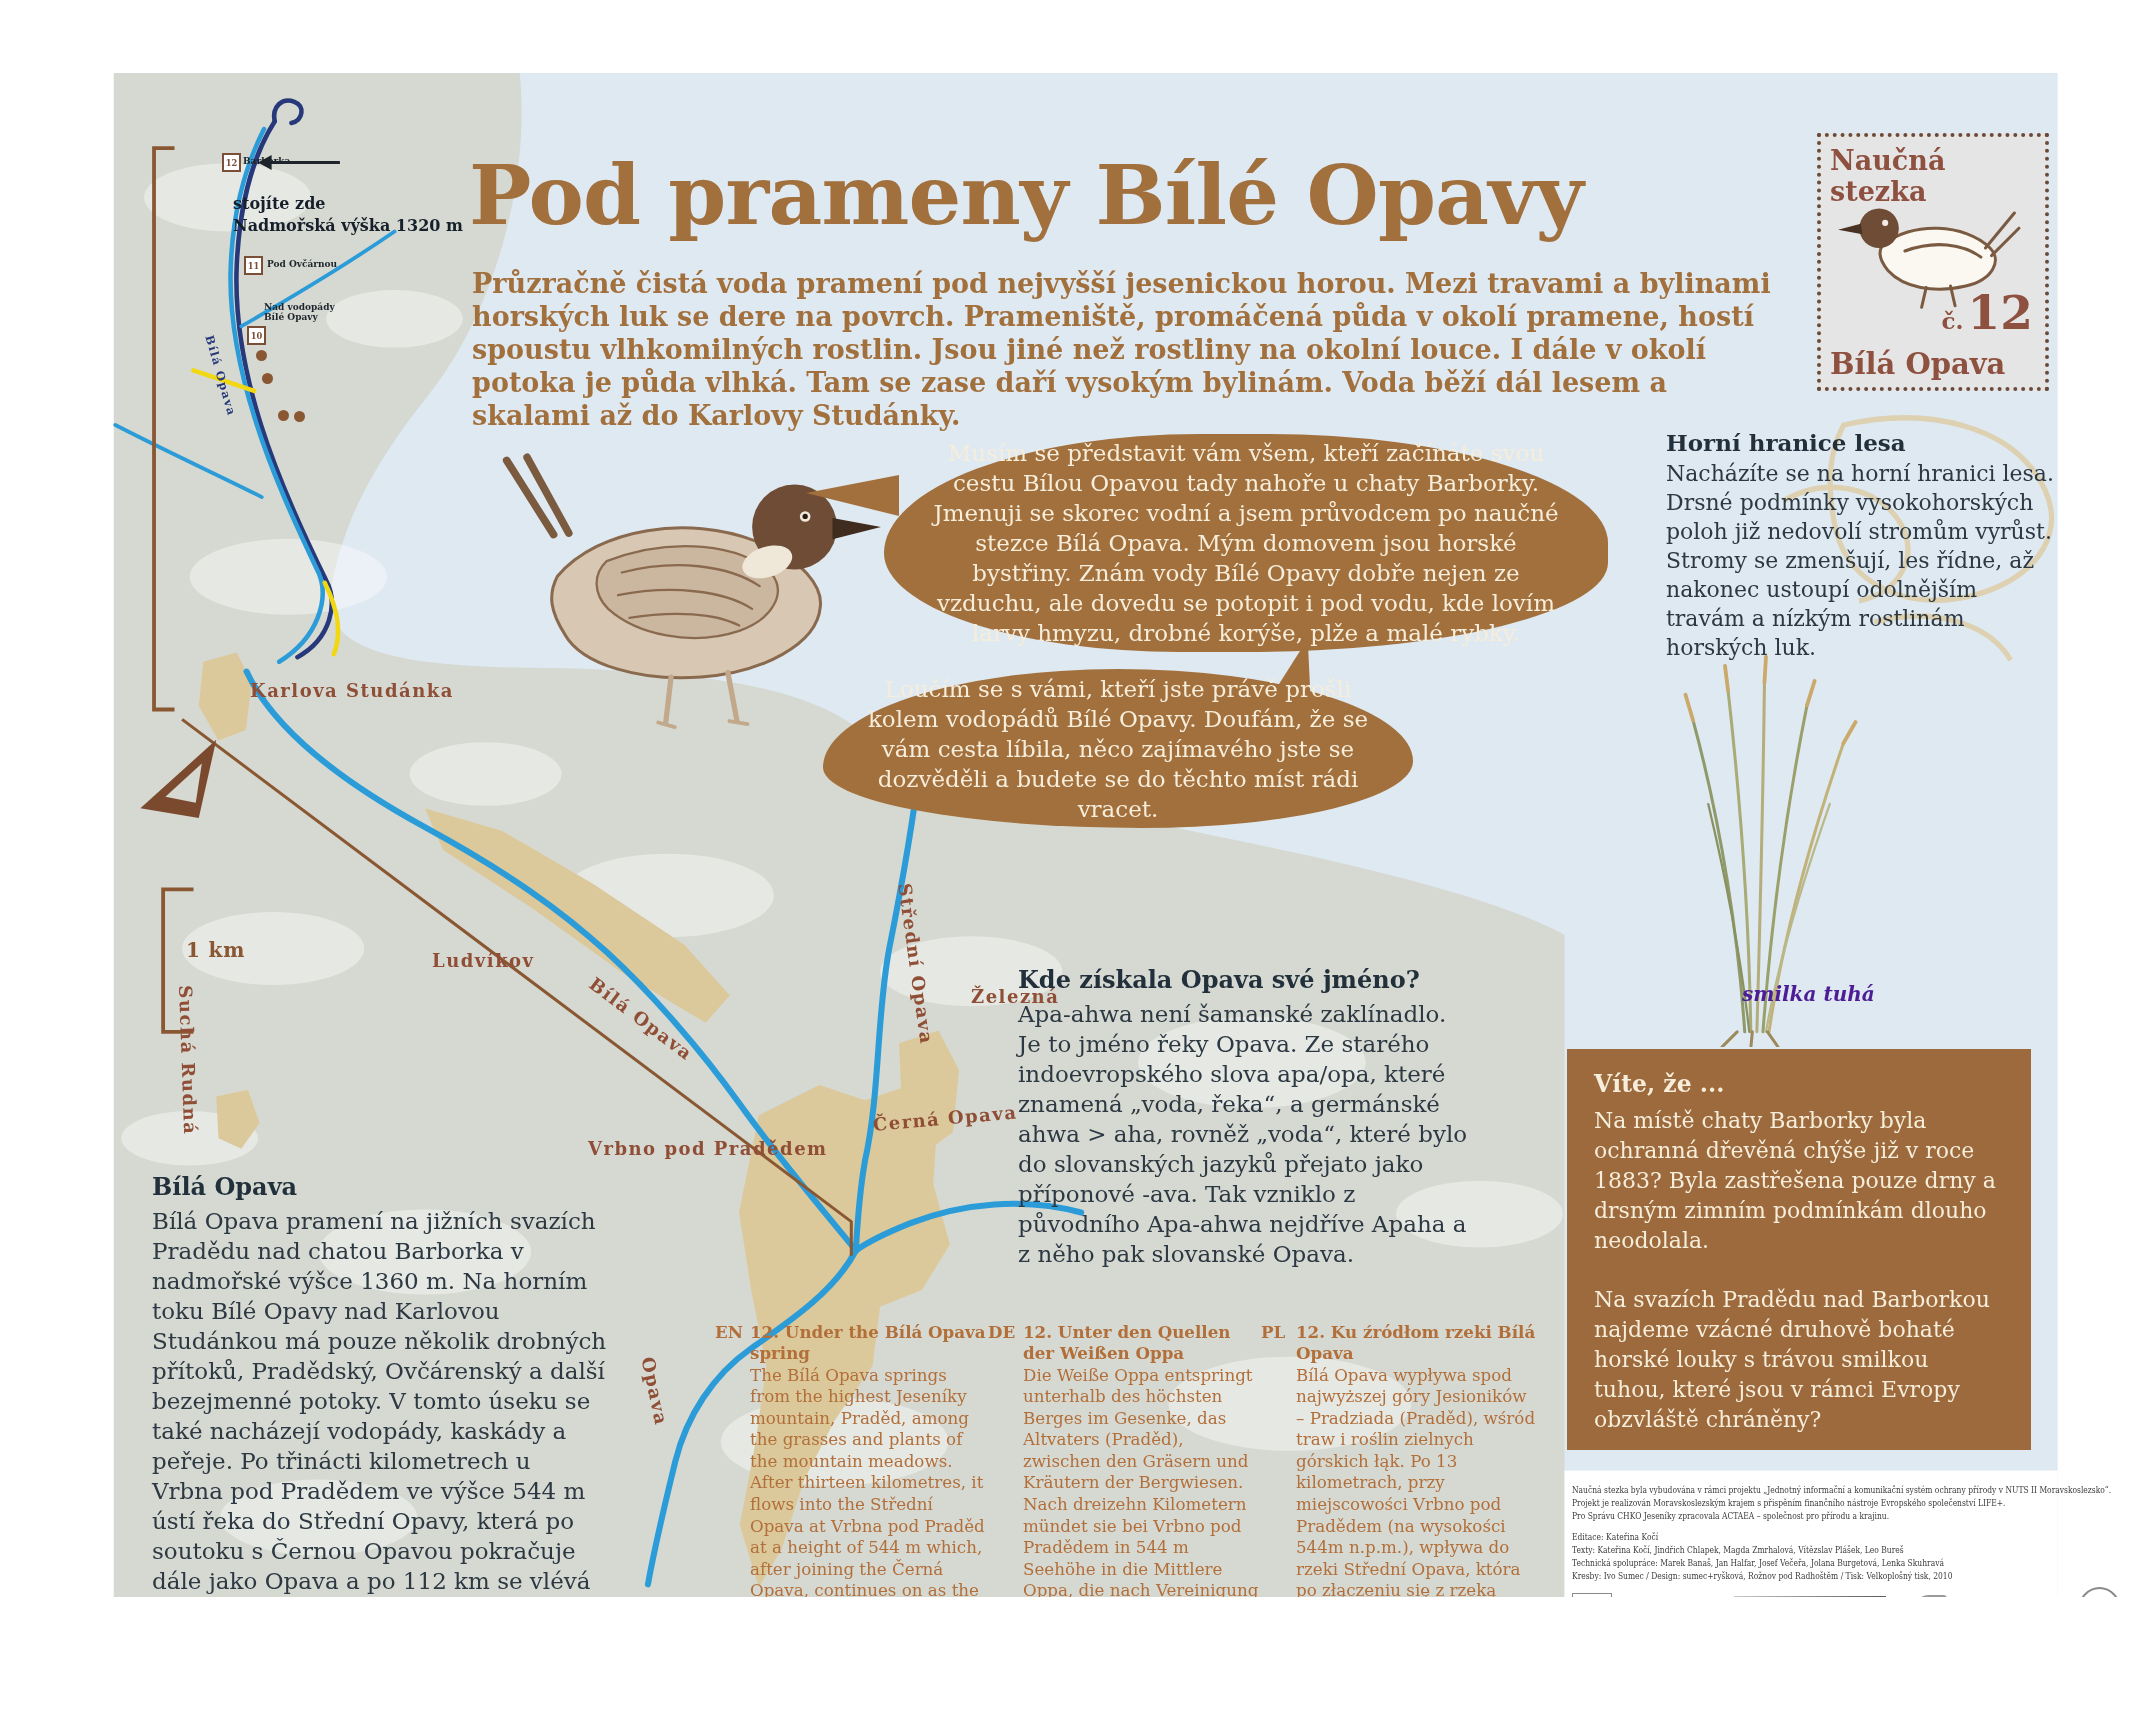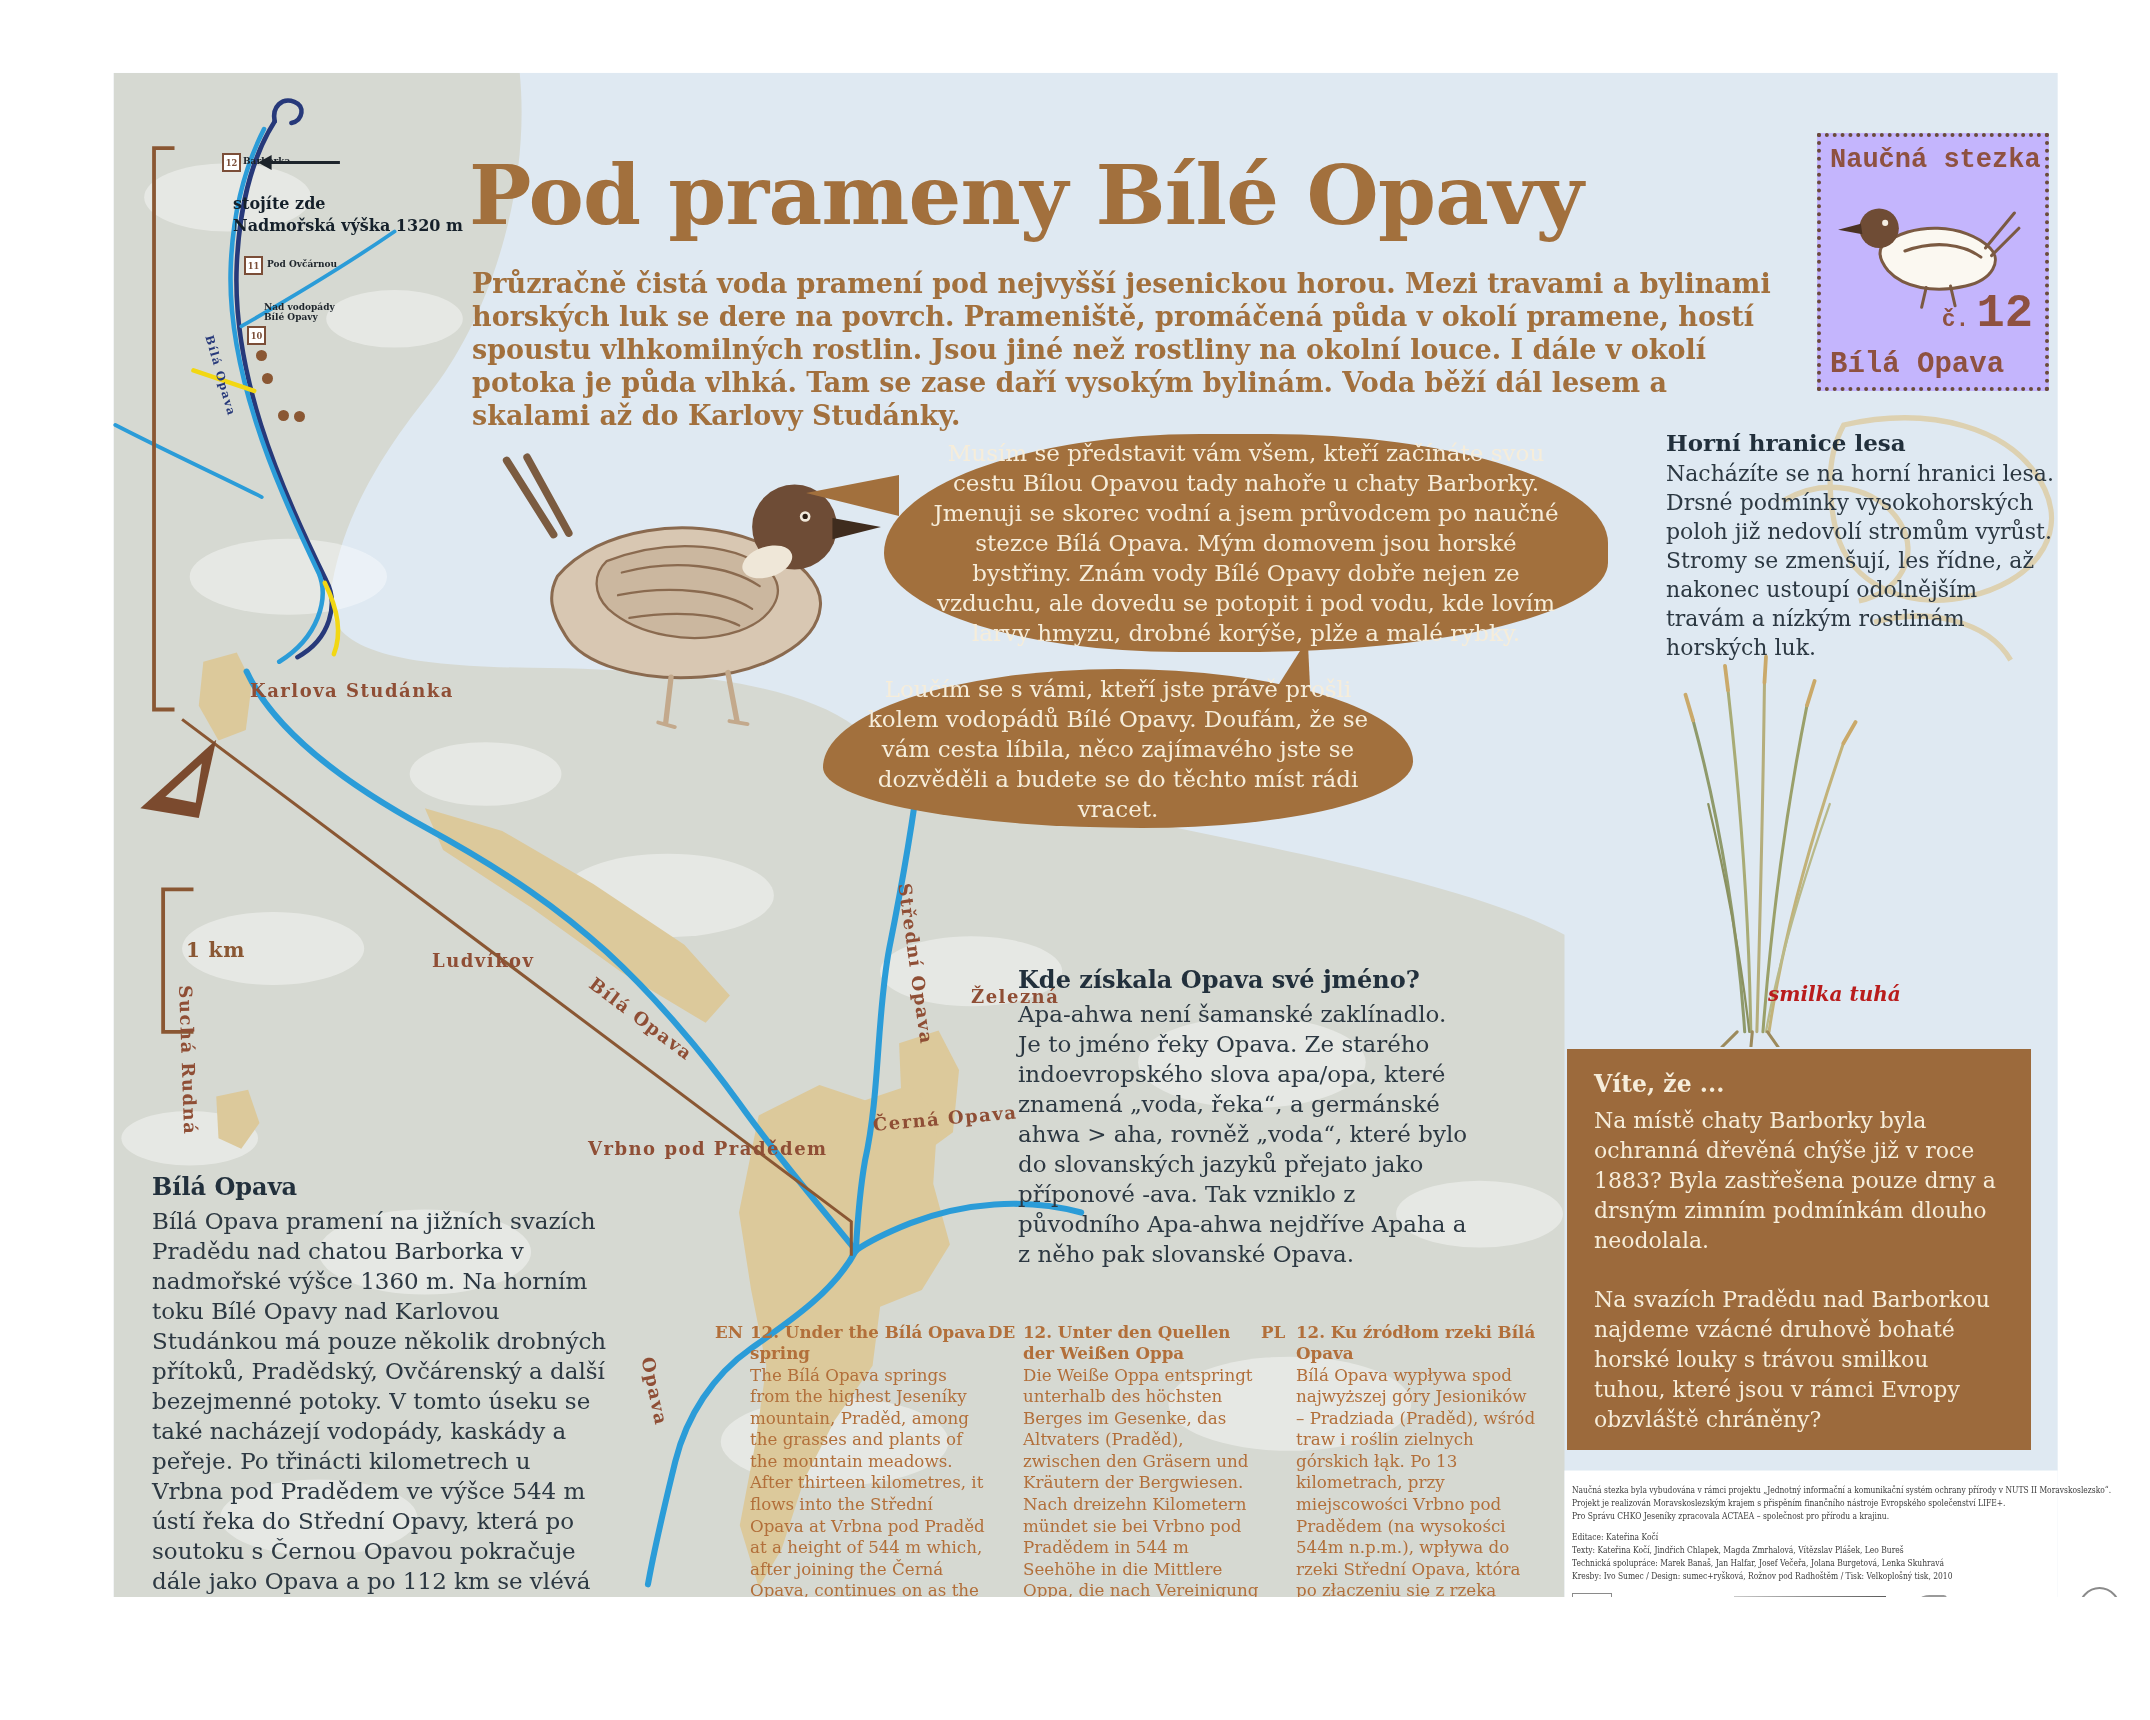--- a/index.html
+++ b/index.html
@@ -21,27 +21,27 @@
   .lang-head{font-size:16.7px;font-weight:bold;line-height:20.5px;position:relative;margin:0 0 1.5px 0;}
   .lang-code{position:absolute;left:-35px;top:0;font-weight:bold;}
   .lang-body{font-size:16.7px;line-height:21.6px;margin:0;}
   .map-label{font-size:18px;font-weight:bold;color:#8f4e35;letter-spacing:1.5px;white-space:nowrap;}
   .vrot{transform-origin:0 0;}
   .inset-label{font-size:16px;font-weight:bold;color:#15202a;white-space:nowrap;margin-top:24px;}
   .inset-tiny{font-size:9px;font-weight:bold;color:#1d242b;white-space:nowrap;line-height:10px;}
   .marker{width:15px;height:15px;background:#fff;border:2.3px solid #7b4e38;color:#7b4e38;
           font-size:8.3px;font-weight:bold;display:flex;align-items:center;justify-content:center;}
   .dot{width:11.4px;height:11.4px;border-radius:50%;background:#8a5733;}
-  .stamp{width:224px;height:250px;background:#c4b5fd;border:4.6px dotted #6a4b39;font-family:Liberation Mono, monospace;}
+  .stamp{width:224px;height:250px;background:#e5e5e5;border:4.6px dotted #6a4b39;}
   .stamp-head{font-size:27px;font-weight:bold;color:#8e5140;margin:7.6px 0 0 9px;}
   .stamp-foot{font-size:29px;font-weight:bold;color:#8e5140;position:absolute;left:9px;bottom:6px;}
   .stamp-num{position:absolute;right:12px;bottom:47px;color:#8e5140;font-weight:bold;}
   .stamp-num .pfx{font-size:23px;}
   .stamp-num .num{font-size:47px;}
-  .grass-label{font-size:20px;font-style:italic;font-weight:bold;color:#b91c1c;margin-left:26px;}
+  .grass-label{font-size:20px;font-style:italic;font-weight:bold;color:#4c1d95;}
   .fineprint{font-size:9px;color:#3a3a3a;line-height:13px;}
   .fp-line{white-space:nowrap;transform:scaleX(.84);transform-origin:0 0;}
   .logos{display:flex;align-items:center;gap:26px;color:#7d7d7d;font-family:"Liberation Sans",sans-serif;}
   .logo-box{border:1.5px solid #8a8a8a;width:38px;height:38px;display:flex;align-items:center;justify-content:center;font-size:10px;letter-spacing:2.3px;}
   .logo-natura{font-size:7.6px;text-align:center;width:70px;}
   .logo-natura .mt{font-size:20px;line-height:15px;}
   .logo-mzp{font-size:10px;line-height:11.4px;}
   .logo-mzp .bar{height:5.3px;width:152px;background:linear-gradient(90deg,#c9c9c9,#8d8d8d,#5c5c5c);margin-bottom:4.6px;}
   .logo-msk{display:flex;align-items:center;gap:6px;font-size:11.4px;line-height:13px;}
   .msk-mark{width:35px;height:35px;border-radius:50% 10% 50% 50%;background:#9a9a9a;}

